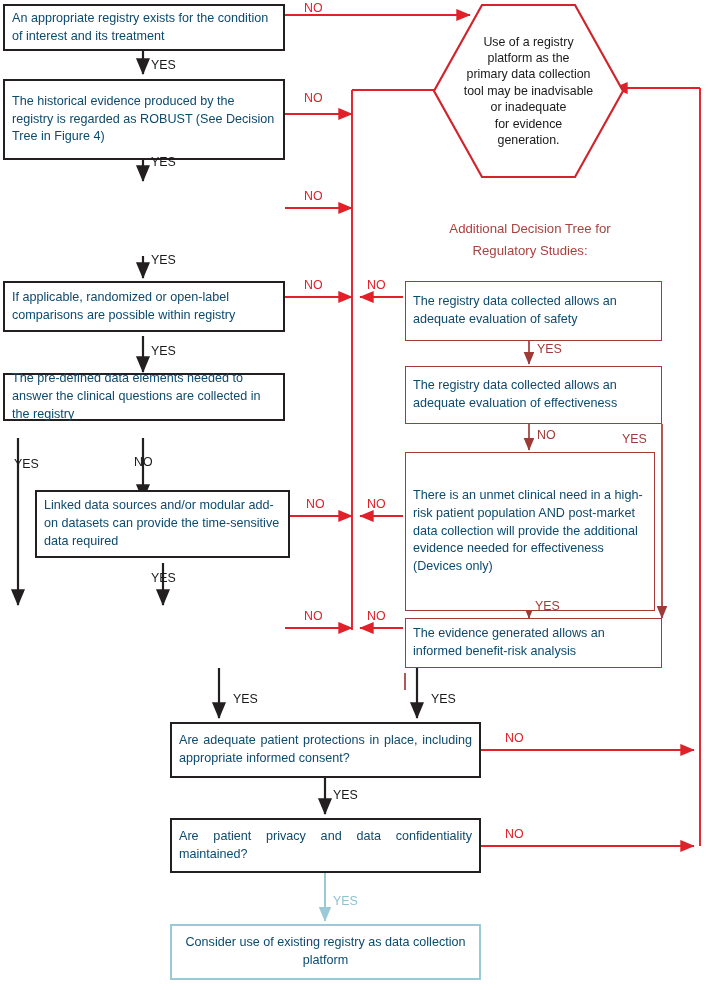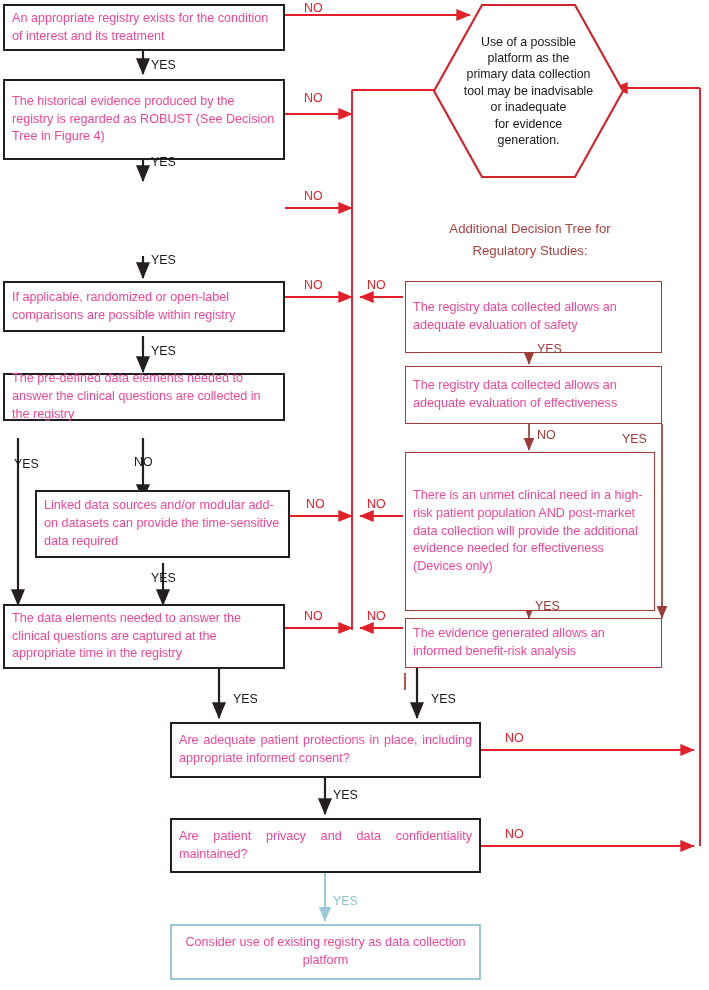--- a/index.html
+++ b/index.html
@@ -3,21 +3,21 @@
 <meta charset="utf-8">
 <style>
   html,body{margin:0;padding:0;background:#ffffff;}
   body{font-family:"Liberation Sans",sans-serif;}
   #canvas{position:relative;width:709px;height:990px;background:#fff;overflow:hidden;}
   svg.layer{position:absolute;left:0;top:0;width:709px;height:990px;pointer-events:none;}
   .box{position:absolute;box-sizing:border-box;display:flex;align-items:center;background:#fff;}
   .box-black{border:2px solid #231f20;}
   .box-red{border:1.5px solid #a33b37;}
   .box-blue{border:2px solid #9cc9d6;}
-  .box .txt{padding:2px 7px;font-size:12.6px;line-height:1.42;color:#ec4899;width:100%;}
+  .box .txt{padding:2px 7px;font-size:12.6px;line-height:1.42;color:#0c4a6e;width:100%;}
   .just .txt{text-align:justify;text-align-last:left;}
   .center .txt{text-align:center;}
   .hex{position:absolute;display:flex;align-items:center;justify-content:center;}
   .hex .htxt{position:relative;z-index:2;text-align:center;font-size:12.4px;line-height:1.32;color:#1a1a1a;width:76%;}
   .lbl{position:absolute;font-size:12.4px;color:#1a1a1a;white-space:nowrap;}
   .lbl-red{color:#e1202a;}
   .lbl-dred{color:#9e3a37;}
   .lbl-blue{color:#8fc2d2;}
   .lbl-hdr{position:absolute;color:#a8423f;font-size:13.2px;text-align:center;line-height:1.7;white-space:nowrap;}
 </style>
@@ -84,21 +84,21 @@
       <path d="M662,424 L662,618" marker-end="url(#ah-dr)"></path>
       <path d="M405,673 L405,690"></path>
     </g>
   </svg>
 
   <div class="hex" style="left:432px;top:3px;width:193px;height:176px;">
     <svg width="193" height="176" style="position:absolute;left:0;top:0;">
       <polygon points="50,2 143,2 191,88 143,174 50,174 2,88" fill="#ffffff" stroke="#d0252c" stroke-width="2.2"></polygon>
     </svg>
     <div class="htxt">
-      <span>Use of a possible</span><br>
+      <span>Use of a registry</span><br>
       <span>platform as the</span><br>
       <span>primary data collection</span><br>
       <span>tool may be inadvisable</span><br>
       <span>or inadequate</span><br>
       <span>for evidence</span><br>
       <span>generation.</span>
     </div>
   </div>
 
   <div class="lbl-hdr" style="left:425px;top:218px;width:210px;">
@@ -120,37 +120,34 @@
   </div>
 
   <div class="box box-black" style="left:3px;top:373px;width:282px;height:48px;">
     <div class="txt">The pre-defined data elements needed to answer the clinical questions are collected in the registry</div>
   </div>
 
   <div class="box box-black" style="left:35px;top:490px;width:255px;height:68px;">
     <div class="txt">Linked data sources and/or modular add-on datasets can provide the time-sensitive data required</div>
   </div>
 
-  <div class="box box-black" style="left:3px;top:604px;width:282px;height:65px;">
-    <div class="txt">The data elements needed to answer the clinical questions are captured at the appropriate time in the registry</div>
-  </div>
 
   <div class="box box-black just" style="left:170px;top:818px;width:311px;height:55px;">
     <div class="txt">Are patient privacy and data confidentiality maintained?</div>
   </div>
 
   <div class="box box-black just" style="left:170px;top:722px;width:311px;height:56px;">
     <div class="txt">Are adequate patient protections in place, including appropriate informed consent?</div>
   </div>
 
   <div class="box box-blue center" style="left:170px;top:924px;width:311px;height:56px;">
     <div class="txt">Consider use of existing registry as data collection platform</div>
   </div>
 
-  <div class="box box-red" style="left:405px;top:281px;width:257px;height:72px;">
+  <div class="box box-red" style="left:405px;top:281px;width:257px;height:60px;">
     <div class="txt">The registry data collected allows an adequate evaluation of safety</div>
   </div>
 
   <div class="box box-red" style="left:405px;top:366px;width:257px;height:58px;">
     <div class="txt">The registry data collected allows an adequate evaluation of effectiveness</div>
   </div>
 
   <div class="box box-red" style="left:405px;top:452px;width:250px;height:159px;">
     <div class="txt">There is an unmet clinical need in a high-risk patient population AND post-market data collection will provide the additional evidence needed for effectiveness (Devices only)</div>
   </div>

